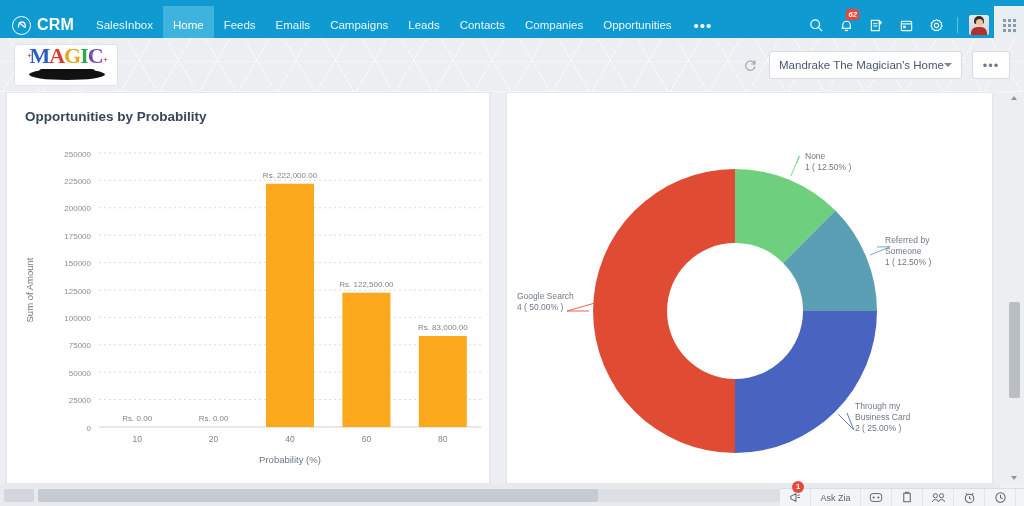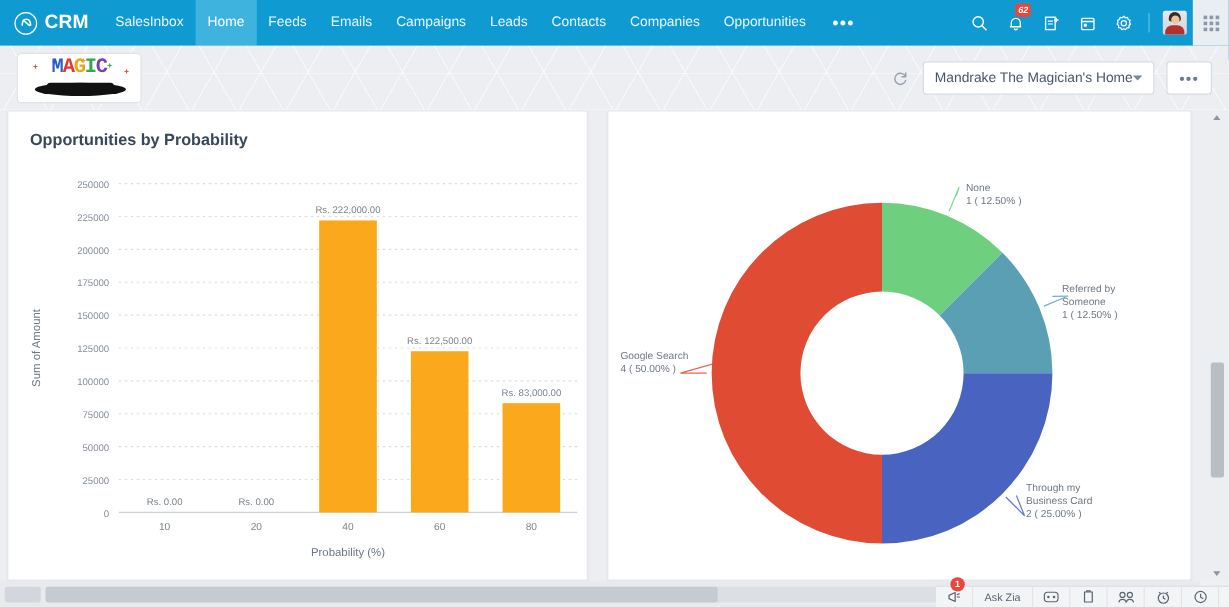--- a/index.html
+++ b/index.html
@@ -9,21 +9,21 @@
     font-family: "Liberation Sans", sans-serif;
     background: #eef0f3;
   }
   #app { position: relative; width: 1024px; height: 506px; overflow: hidden; }
 
   
   .topnav {
     position: absolute; left: 0; top: 0;
     width: 1024px; height: 50px;
     background: #0f9bd1;
-    display: flex; align-items: flex-start;
+    display: flex; align-items: center;
   }
   .brand {
     display: flex; align-items: center; gap: 6px;
     padding: 0 12px 0 12px; height: 38px;
   }
   .brand-mark {
     width: 19px; height: 19px; border-radius: 50%;
     border: 1.8px solid #ffffff;
     display: flex; align-items: center; justify-content: center;
     color: #fff; font-size: 11px; line-height: 1;
@@ -92,22 +92,22 @@
       repeating-linear-gradient(0deg, rgba(255,255,255,.35) 0 1px, transparent 1px 30px);
     pointer-events: none;
   }
   .logo-card {
     position: relative; z-index: 2;
     width: 104px; height: 42px; background: #fff;
     border: 1px solid #dfe3e8; border-radius: 4px;
     display: flex; align-items: center; justify-content: center;
     overflow: hidden;
   }
-  .logo-letters { font-size: 17px; font-weight: bold; letter-spacing: -1px;
-    font-family: Liberation Mono, monospace; line-height: 1; margin-bottom: 18px; }
+  .logo-letters { font-size: 22px; font-weight: bold; letter-spacing: -1px;
+    font-family: Liberation Serif, serif; line-height: 1; margin-bottom: 18px; }
   .logo-letters span:nth-child(1){ color:#2b5fc4; }
   .logo-letters span:nth-child(2){ color:#e03a2f; }
   .logo-letters span:nth-child(3){ color:#e8a81c; }
   .logo-letters span:nth-child(4){ color:#2fa84f; }
   .logo-letters span:nth-child(5){ color:#7b3fb5; }
   .logo-base { position:absolute; bottom:5px; left:14px; width:76px; height:11px;
     background:#111; border-radius:50%; }
   .logo-base2 { position:absolute; bottom:9px; left:24px; width:56px; height:7px;
     background:#111; border-radius:3px; }
   .logo-spark { position:absolute; width:5px; height:5px; background:#d9534f;

